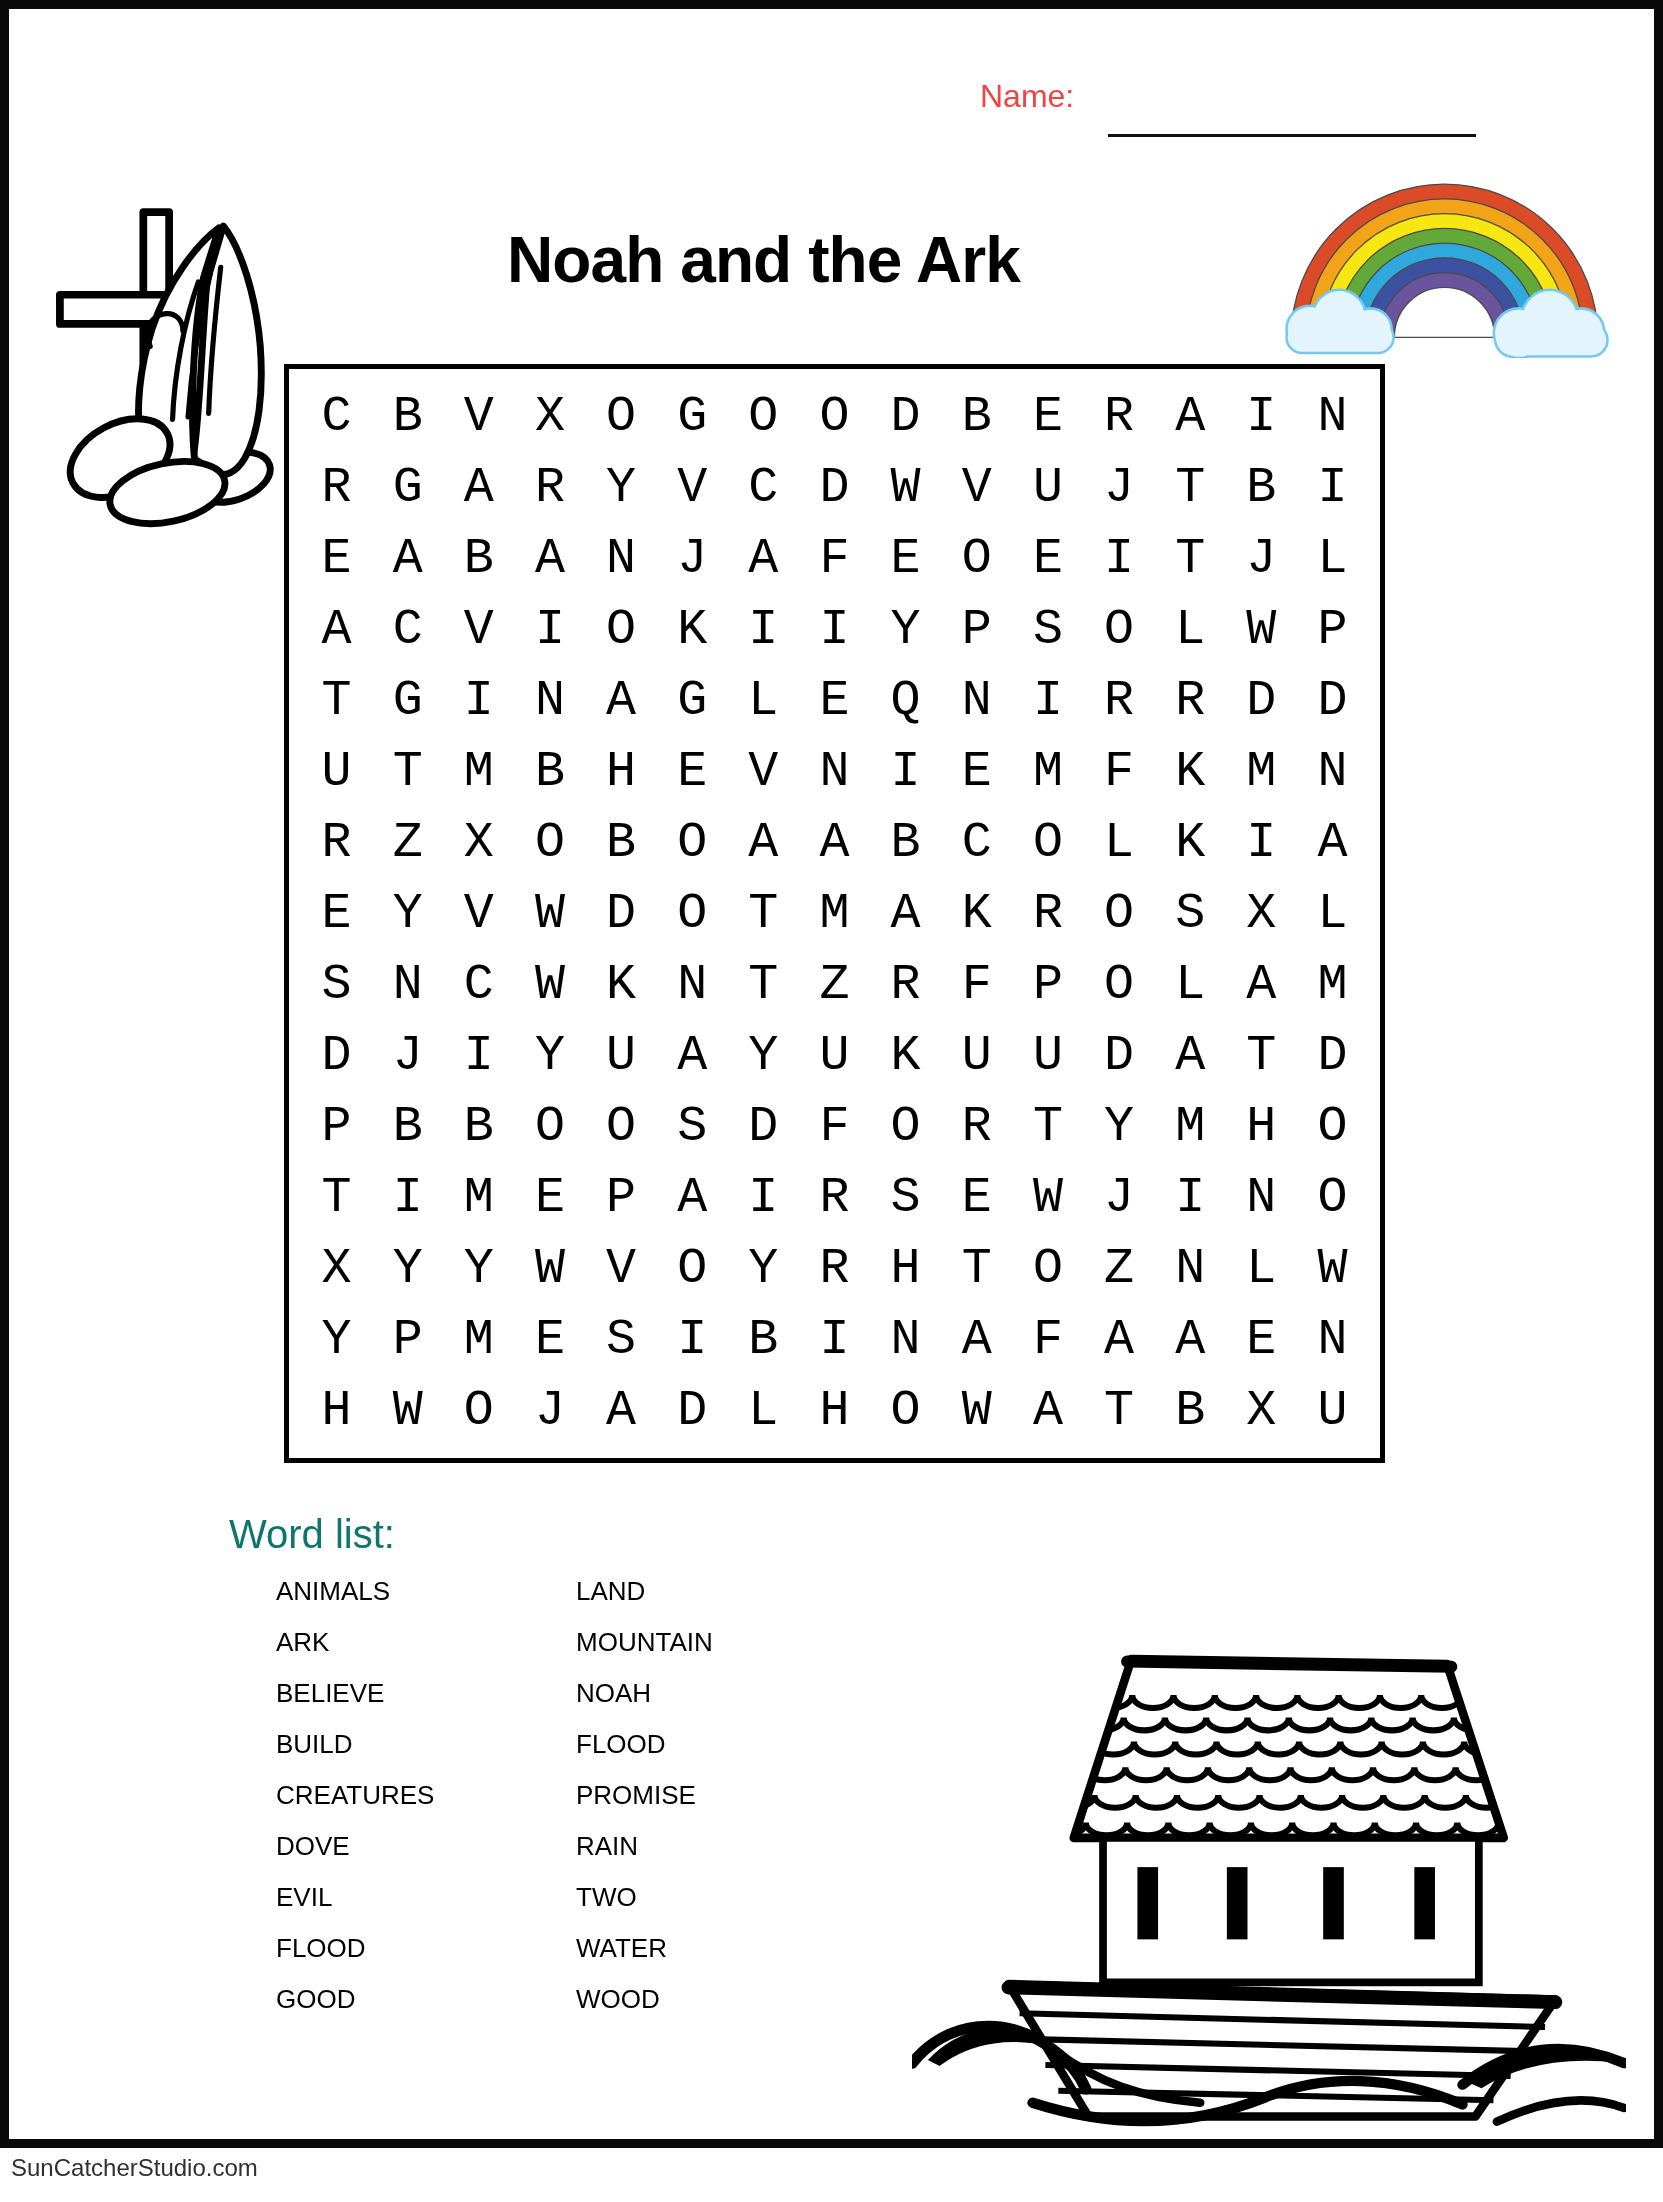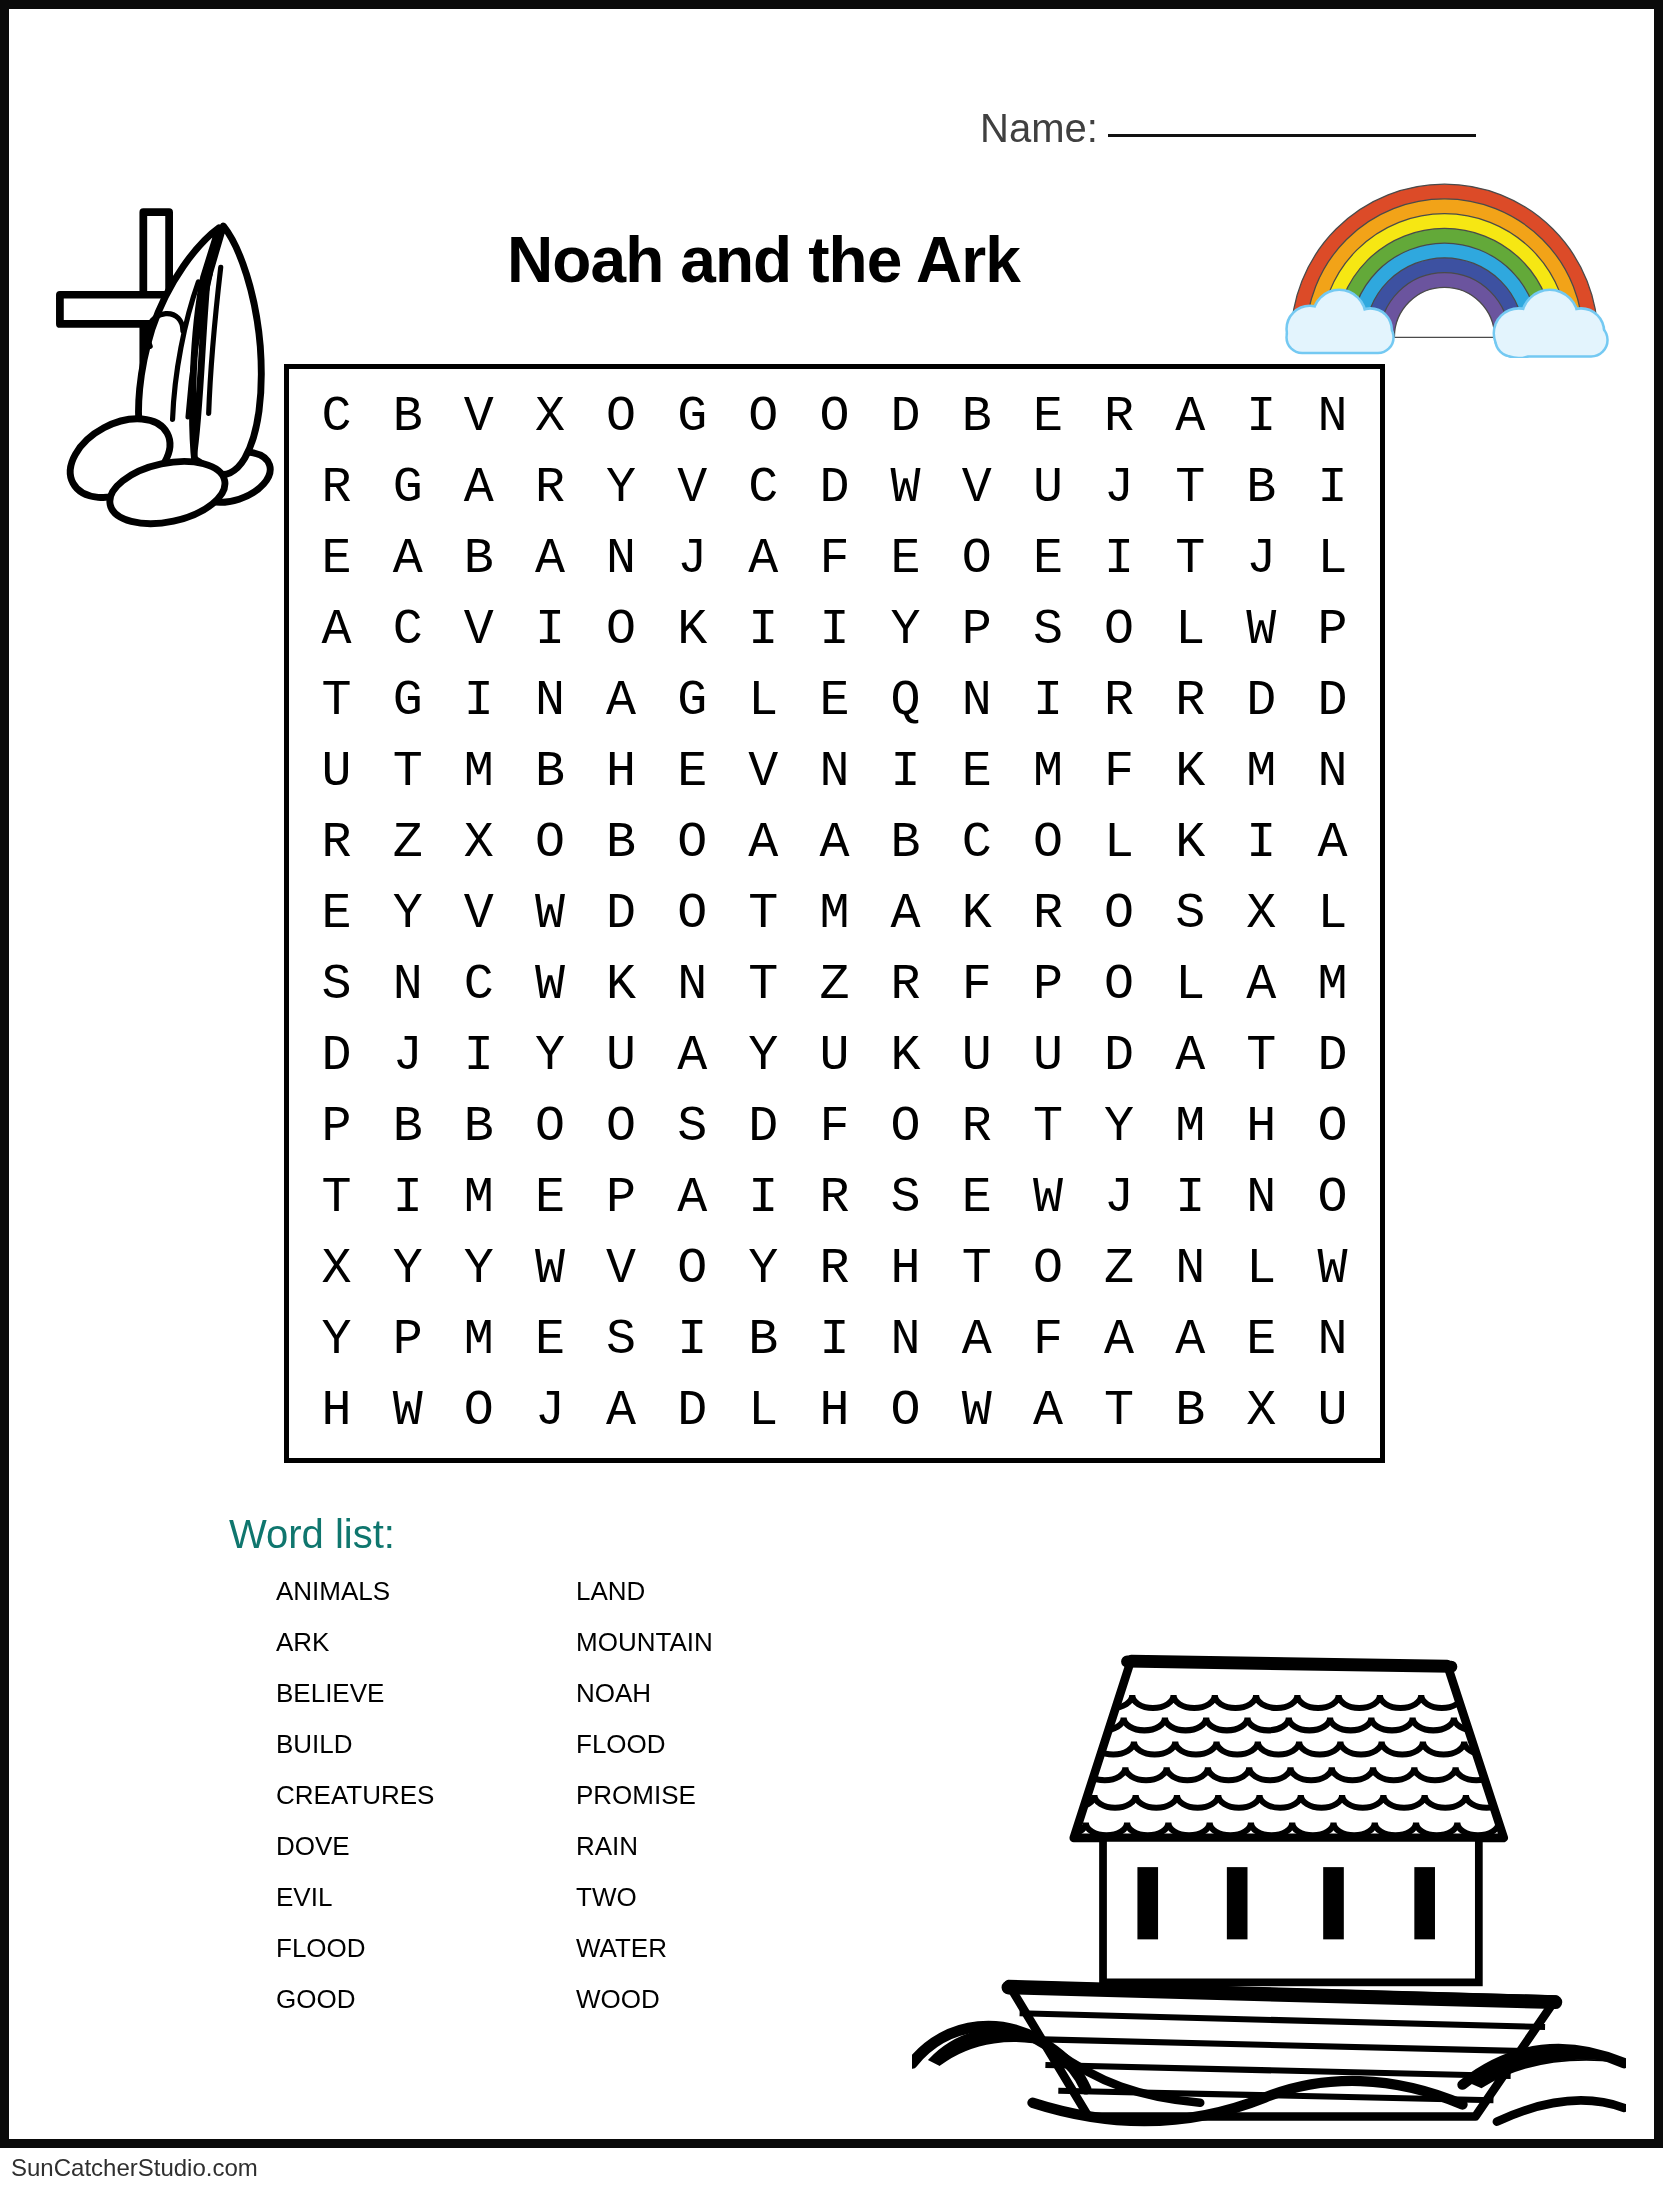--- a/index.html
+++ b/index.html
@@ -10,21 +10,21 @@
   *{box-sizing:border-box;}
   .frame{
     position:absolute;left:0;top:0;width:1663px;height:2148px;
     border:9.5px solid #0a0a0a;background:transparent;pointer-events:none;
   }
   .header-title{
     position:absolute;left:194px;top:88px;font-size:49px;line-height:1.1;
     letter-spacing:0.4px;color:#000;
   }
   .name-label{
-    position:absolute;left:980px;top:106px;font-size:40px;line-height:1.1;color:#404040;
+    position:absolute;left:980px;top:79px;font-size:32px;line-height:1.1;color:#ef4444;
   }
   .name-line{
     position:absolute;left:1108px;top:134px;width:368px;height:0;
     border-bottom:3.4px solid #111;
   }
   .puzzle-title{
     position:absolute;left:0;top:225px;width:1527px;text-align:center;
     font-size:64px;font-weight:bold;letter-spacing:-0.9px;color:#000;line-height:1.1;
   }
   .icon-hands{position:absolute;left:47px;top:200px;width:258px;height:340px;}

